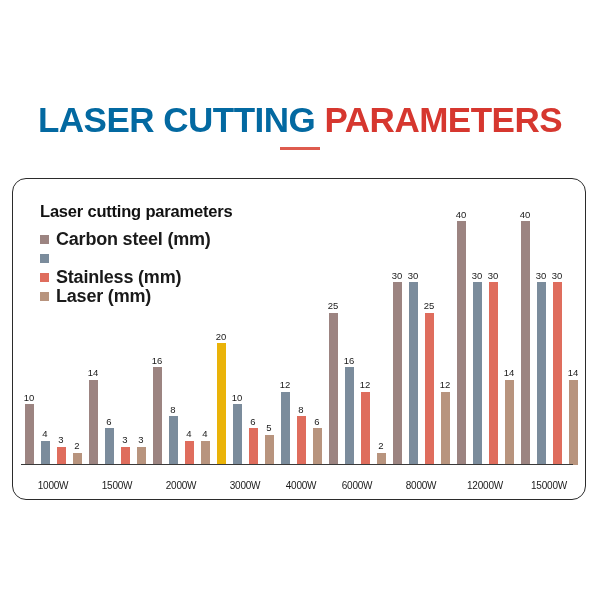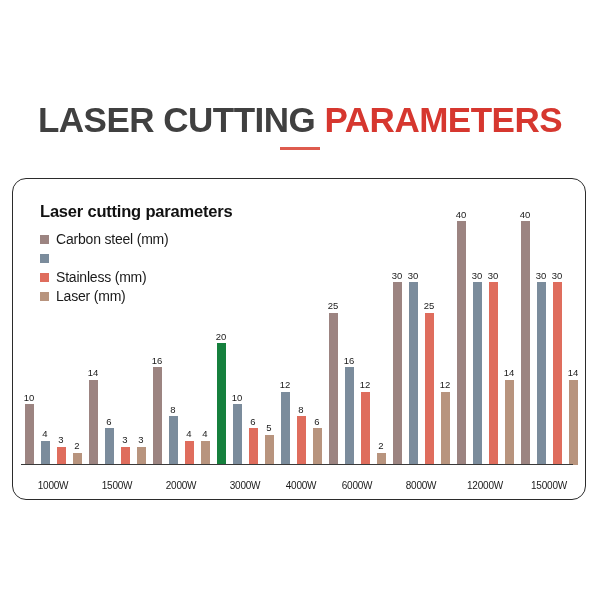--- a/index.html
+++ b/index.html
@@ -20,21 +20,21 @@
     position: absolute;
     left: 0;
     top: 100px;
     width: 600px;
     text-align: center;
     font-size: 35px;
     font-weight: bold;
     letter-spacing: -0.5px;
     white-space: nowrap;
   }
-  .title-part-a { color: #404040; }
+  .title-part-a { color: #0369a1; }
   .title-part-b { color: #d6372f; }
 
   .title-rule {
     position: absolute;
     left: 50%;
     top: 147px;
     width: 40px;
     height: 3px;
     margin-left: -20px;
     background: #de5b4e;
@@ -76,24 +76,25 @@
     height: 16px;
     margin-bottom: 3px;
   }
   .legend-swatch {
     width: 9px;
     height: 9px;
     margin-right: 7px;
     flex: 0 0 auto;
   }
   .legend-label {
-    font-size: 14px;
+    font-size: 18px;
     color: #1a1a1a;
     white-space: nowrap;
     letter-spacing: -0.2px;
+    font-weight: bold;
   }
 
   
   .plot {
     position: absolute;
     left: 6px;
     top: 30px;
     right: 6px;
     bottom: 34px;
   }
@@ -254,21 +255,21 @@
           </div>
           <div class="bar-slot">
             <div class="bar" style="background: rgb(184, 148, 126); height: 9.52381%;">
               <div class="bar-value">4</div>
             </div>
           </div>
           <div class="tick-label">2000W</div>
         </div>
         <div class="group">
           <div class="bar-slot">
-            <div class="bar" style="background: #15803d; height: 47.619%;">
+            <div class="bar" style="background: #eab308; height: 47.619%;">
               <div class="bar-value">20</div>
             </div>
           </div>
           <div class="bar-slot">
             <div class="bar" style="background: rgb(123, 140, 156); height: 23.8095%;">
               <div class="bar-value">10</div>
             </div>
           </div>
           <div class="bar-slot">
             <div class="bar" style="background: rgb(223, 109, 93); height: 14.2857%;">

